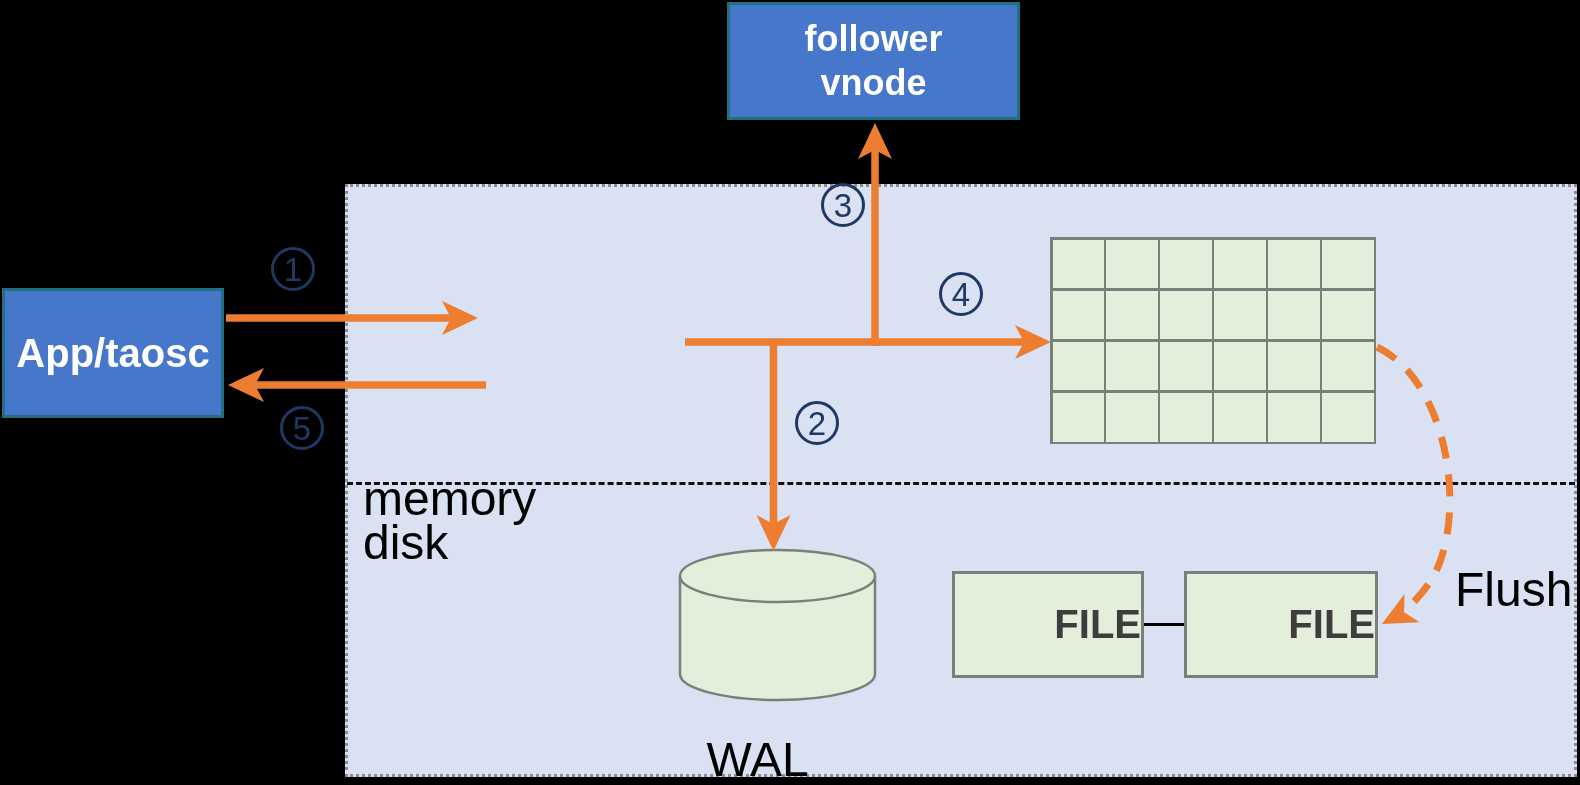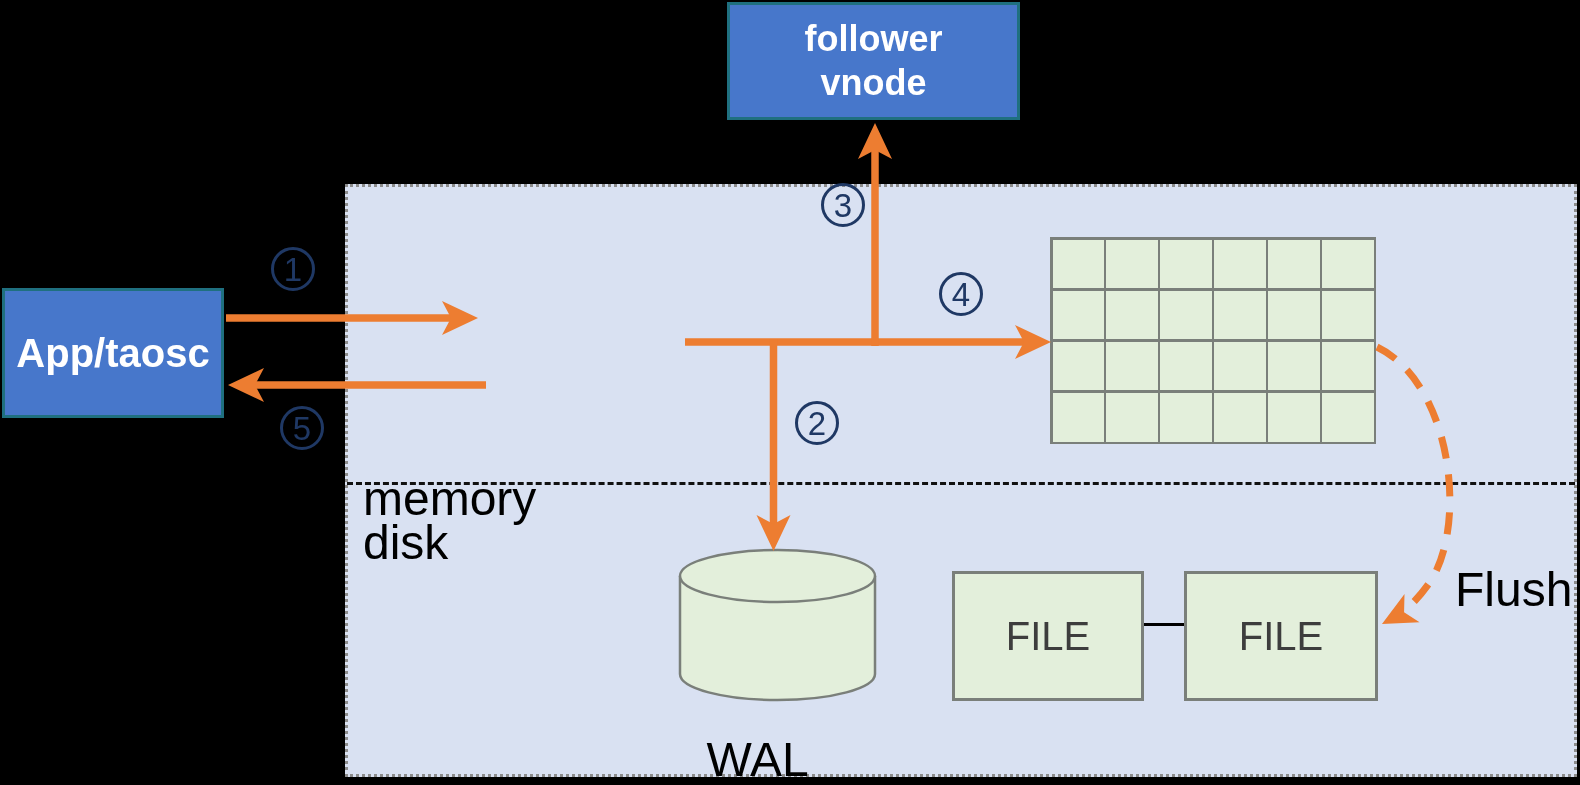--- a/index.html
+++ b/index.html
@@ -95,27 +95,27 @@
   }
   .memcell { background: var(--node-green); }
 
   
   .wal-svg { position: absolute; left: 677px; top: 546px; z-index: 2; }
   .cyl { fill: var(--node-green); stroke: var(--node-border); stroke-width: 2.5; }
 
   
   .file-box {
     position: absolute;
-    top: 571px; height: 130px;
+    top: 571px; height: 107px;
     box-sizing: border-box;
     background: var(--node-green);
     border: 3px solid var(--node-border);
-    display: flex; align-items: center; justify-content: center;
+    display: flex; align-items: center; justify-content: flex-end;
     color: var(--dark-text);
-    font-weight: normal; font-size: 40px;
+    font-weight: bold; font-size: 40px;
     z-index: 2;
   }
   .file-left  { left: 952px;  width: 192px; }
   .file-right { left: 1184px; width: 194px; }
   .file-connector {
     position: absolute;
     left: 1144px; top: 623px;
     width: 40px; height: 3px;
     background: #000;
     z-index: 2;

